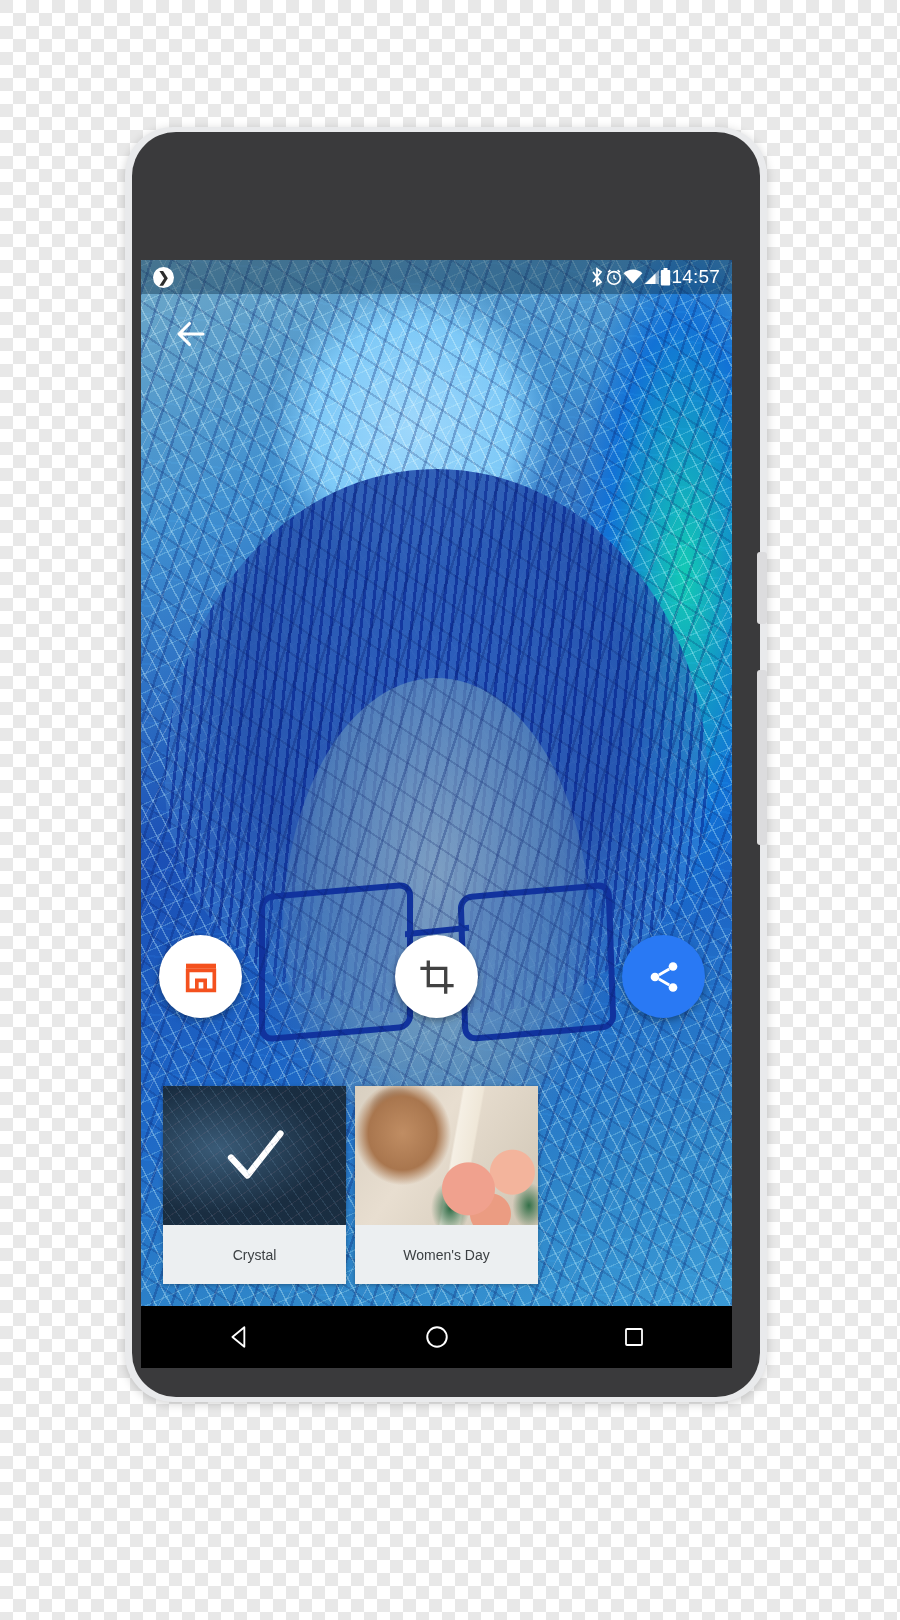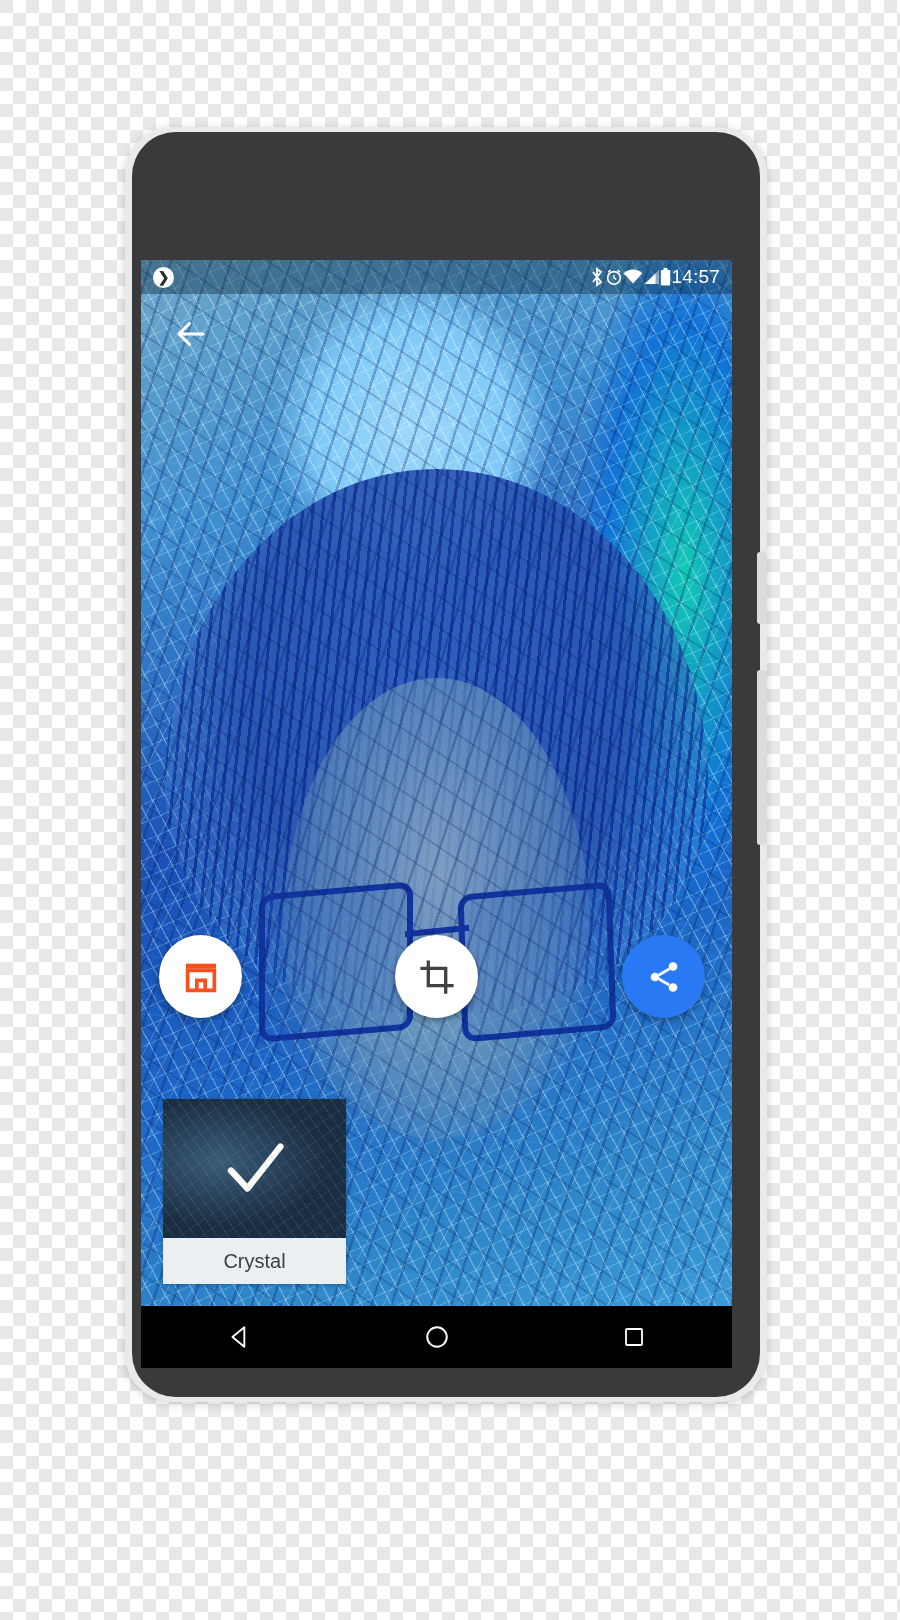--- a/index.html
+++ b/index.html
@@ -145,22 +145,22 @@
   .style-strip{
     position:absolute;left:0;bottom:22px;width:100%;
     display:flex;gap:9px;padding-left:22px;box-sizing:border-box;
   }
   .style-card{
     width:183px;flex:0 0 183px;background:#eceff1;cursor:pointer;
     box-shadow:0 1px 4px rgba(0,0,0,.3);
   }
   .thumb{height:139px;position:relative;overflow:hidden;}
   .thumb-label{
-    height:46px;display:flex;align-items:center;justify-content:center;
-    font-size:20px;color:#3c4043;background:#eceff1;
+    height:59px;display:flex;align-items:center;justify-content:center;
+    font-size:14px;color:#3c4043;background:#eceff1;
   }
   .sel-check{
     position:absolute;inset:0;display:flex;align-items:center;justify-content:center;
   }
   
   .th-crystal{
     background:
       radial-gradient(ellipse at 30% 45%, rgba(60,95,125,.9) 0%, rgba(25,45,65,.95) 60%),
       linear-gradient(140deg,#1f3243 0%, #24333f 40%, #2c3b44 100%);
   }
@@ -304,20 +304,24 @@
         <div class="sel-check">
           <svg width="72" height="72" viewBox="0 0 24 24">
             <path d="M4 12.5l5.5 6L20.5 4.5" fill="none" stroke="#ffffff" stroke-width="2.1" stroke-linecap="round" stroke-linejoin="round"></path>
           </svg>
         </div>
       </div>
       <div class="thumb-label">Crystal</div>
     </div>
 
 
+    <div class="style-card">
+      <div class="thumb th-womens"></div>
+      <div class="thumb-label">Women's Day</div>
+    </div>
 
   </div>
 </div>
 
 <div class="navbar">
   <div class="nav-btn">
     <svg width="26" height="26" viewBox="0 0 24 24">
       <path d="M16 3L5 12l11 9z" fill="none" stroke="#fff" stroke-width="1.7" stroke-linejoin="round"></path>
     </svg>
   </div>

